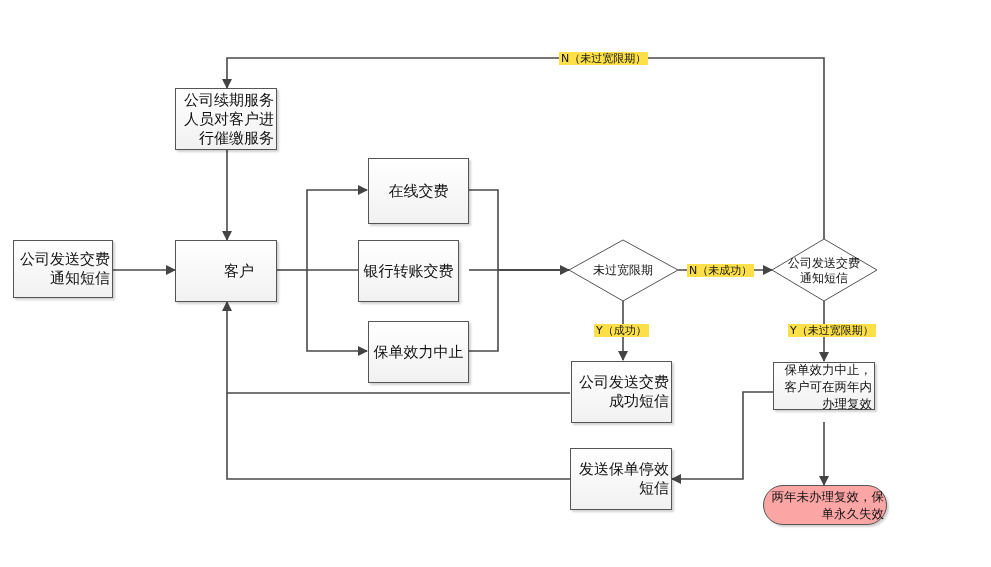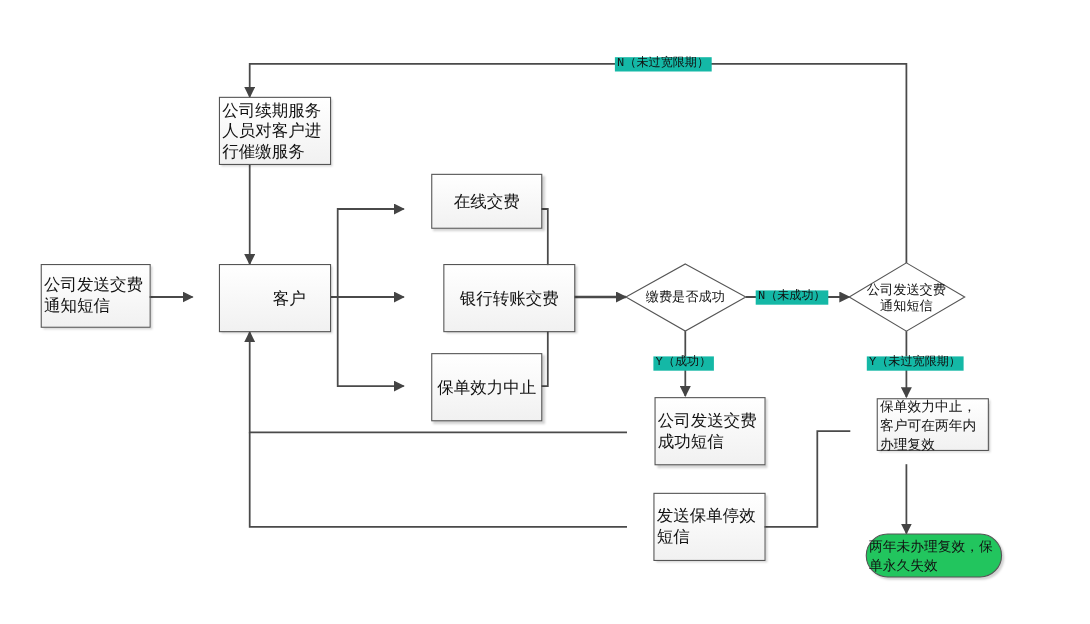--- a/index.html
+++ b/index.html
@@ -3,27 +3,27 @@
 <meta charset="utf-8">
 <style>
   html, body { margin:0; padding:0; background:#ffffff; }
   body { width:991px; height:567px; position:relative; overflow:hidden;
          font-family:"DejaVu Sans", sans-serif; color:#111; }
   svg#edges { position:absolute; left:0; top:0; width:991px; height:567px; }
   .node { position:absolute; box-sizing:border-box; border:1px solid #555;
           background:linear-gradient(#ffffff, #f1f1f1);
           box-shadow:2px 2px 2px rgba(0,0,0,0.18);
           display:flex; align-items:center; justify-content:center;
-          text-align:left; font-size:15px; line-height:19px; padding:2px;margin-left:24px; }
+          text-align:right; font-size:15px; line-height:19px; padding:2px; }
   .node.small { font-size:12.5px; line-height:17px; }
-  .node.terminal { border-radius:22px; background:#22c55e; }
+  .node.terminal { border-radius:22px; background:#fca5a5; }
   .dlabel { position:absolute; display:flex; align-items:center; justify-content:center;
             text-align:center; font-size:12px; line-height:15px; }
-  .elabel { position:absolute; background:#14b8a6; font-size:11px; line-height:13px;
-            white-space:nowrap; padding:0 2px;font-family:Liberation Mono, monospace; }
+  .elabel { position:absolute; background:#fde047; font-size:11px; line-height:13px;
+            white-space:nowrap; padding:0 2px; }
 </style>
 </head>
 <body>
 
 <svg id="edges" viewBox="0 0 991 567">
   <defs>
     <marker id="arr" markerWidth="10" markerHeight="10" refX="9" refY="5" orient="auto" markerUnits="userSpaceOnUse">
       <path d="M0,0 L10,5 L0,10 Z" fill="#444"></path>
     </marker>
   </defs>
@@ -68,34 +68,34 @@
 </div>
 
 <div class="node" style="left:175px;top:88px;width:102px;height:62px;">
   <span>公司续期服务人员对客户进行催缴服务</span>
 </div>
 
 <div class="node" style="left:175px;top:240px;width:102px;height:62px;padding-left:28px;">
   <span>客户</span>
 </div>
 
-<div class="node" style="left:368px;top:158px;width:101px;height:50px;">
+<div class="node" style="left:368px;top:158px;width:101px;height:66px;">
   <span>在线交费</span>
 </div>
 
-<div class="node" style="left:379px;top:240px;width:120px;height:62px;">
+<div class="node" style="left:358px;top:240px;width:101px;height:62px;">
   <span>银行转账交费</span>
 </div>
 
 <div class="node" style="left:368px;top:321px;width:101px;height:62px;">
   <span>保单效力中止</span>
 </div>
 
 <div class="dlabel" style="left:576px;top:255px;width:94px;height:30px;">
-  <span>缴费是否成功</span>
+  <span>未过宽限期</span>
 </div>
 
 <div class="dlabel" style="left:784px;top:254px;width:80px;height:34px;">
   <span>公司发送交费通知短信</span>
 </div>
 
 <div class="node" style="left:571px;top:361px;width:101px;height:62px;">
   <span>公司发送交费成功短信</span>
 </div>
 

